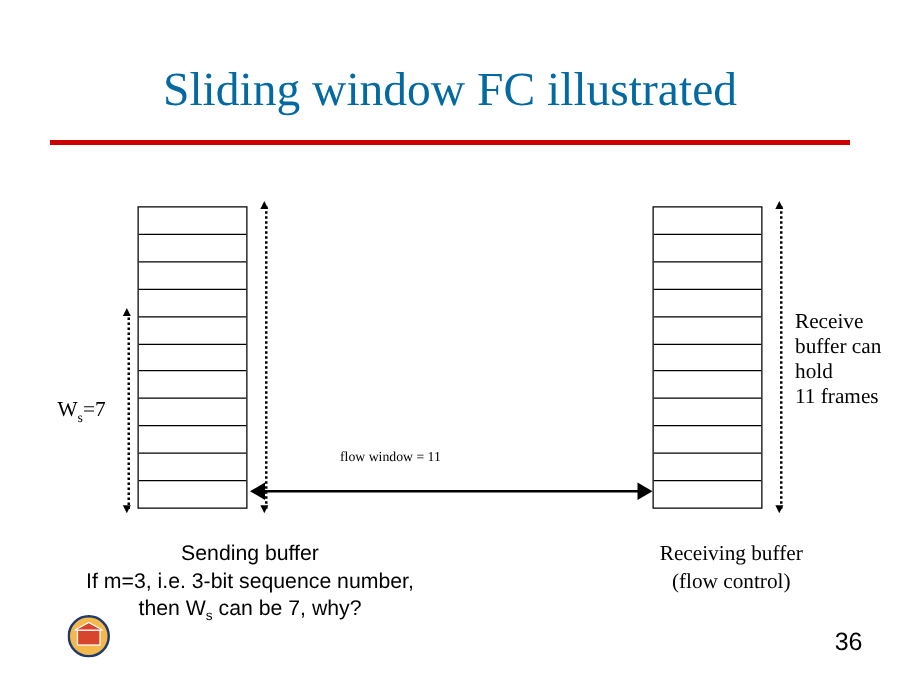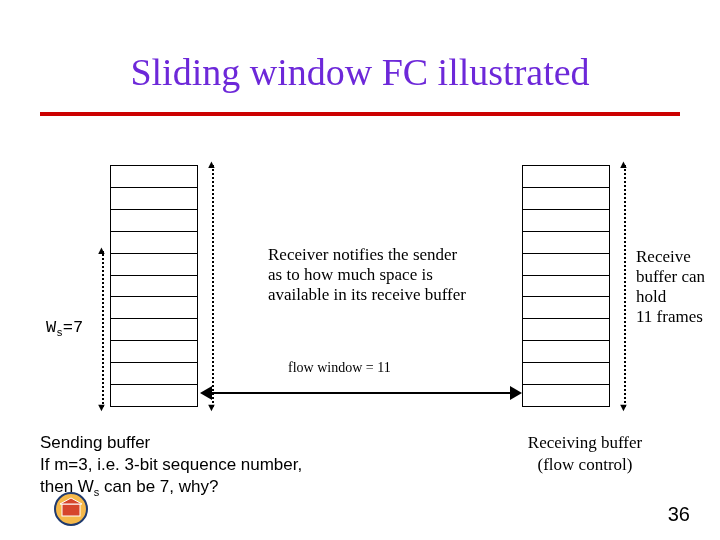--- a/index.html
+++ b/index.html
@@ -12,21 +12,21 @@
     position: relative;
     overflow: hidden;
   }
   .title {
     position: absolute;
     top: 50px;
     left: 0;
     width: 720px;
     text-align: center;
     font-size: 38px;
-    color: #6d28d9;
+    color: #0369a1;
   }
   .red-rule {
     position: absolute;
     top: 112px;
     left: 40px;
     width: 640px;
     height: 4px;
     background: #cc0000;
   }
   .stage {
@@ -73,38 +73,38 @@
   .vbrace .cap-bot { bottom: -6px; }
 
   .ws-brace   { left: 96px;  top: 86px;  height: 156px; }
   .send-brace { left: 206px; top: 0;     height: 242px; }
   .recv-brace { left: 618px; top: 0;     height: 242px; }
 
   .ws-label {
     position: absolute;
     left: 46px;
     top: 153px;
-    font-family: Liberation Mono, monospace;
+    font-family: Liberation Serif, serif;
     font-size: 17px;
   }
   .ws-label sub { font-size: 11px; }
 
   .midtext {
     position: absolute;
     left: 268px;
     top: 80px;
     width: 200px;
     font-size: 17px;
     line-height: 1.18;
   }
   .flowwin {
     position: absolute;
-    left: 288px;
+    left: 272px;
     top: 195px;
-    font-size: 14px;
+    font-size: 11px;
   }
   .recvtext {
     position: absolute;
     left: 636px;
     top: 82px;
     width: 90px;
     font-size: 17px;
     line-height: 1.18;
   }
 
@@ -132,21 +132,21 @@
     border-bottom: 7px solid transparent;
   }
   .ah.left  { left: 0;  border-right: 12px solid #000; }
   .ah.right { right: 0; border-left: 12px solid #000;  }
 
   .sending-caption {
     position: absolute;
     left: 40px;
     top: 432px;
     width: 320px;
-    text-align: left;
+    text-align: center;
     font-family: Arial, Helvetica, sans-serif;
     font-size: 17px;
     line-height: 1.28;
   }
   .sending-caption sub { font-size: 11px; }
   .receiving-caption {
     position: absolute;
     left: 490px;
     top: 432px;
     width: 190px;
@@ -217,21 +217,20 @@
       <span class="cap-bot">▼</span>
   </div>
   <div class="vbrace recv-brace">
     <span class="cap-top">▲</span>
       <div class="line"></div>
       <span class="cap-bot">▼</span>
   </div>
 
   <div class="ws-label">W<sub>s</sub>=7</div>
 
-  <div class="midtext">Receiver notifies the sender as to how much space is available in its receive buffer</div>
   <div class="flowwin">flow window = 11</div>
   <div class="recvtext">Receive buffer can hold 11&nbsp;frames</div>
 
   <div class="arrow-wrap">
     <div class="ah left"></div>
     <div class="arrow-line"></div>
     <div class="ah right"></div>
   </div>
 </div>
 

